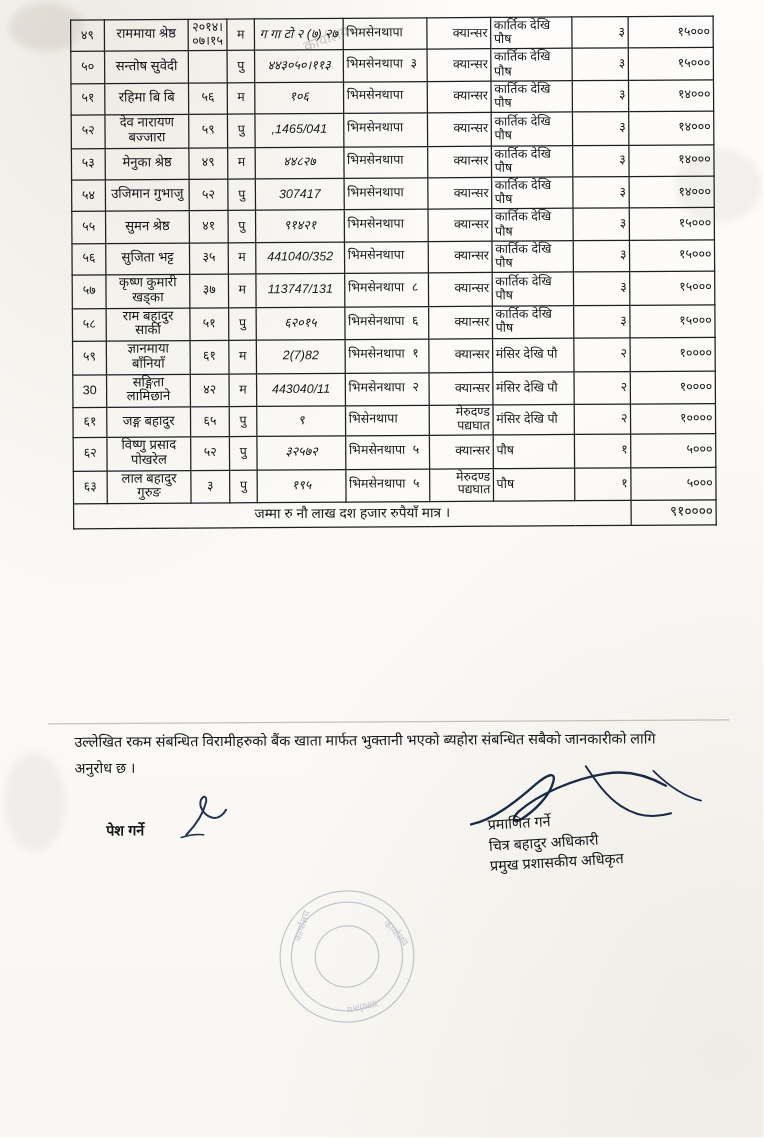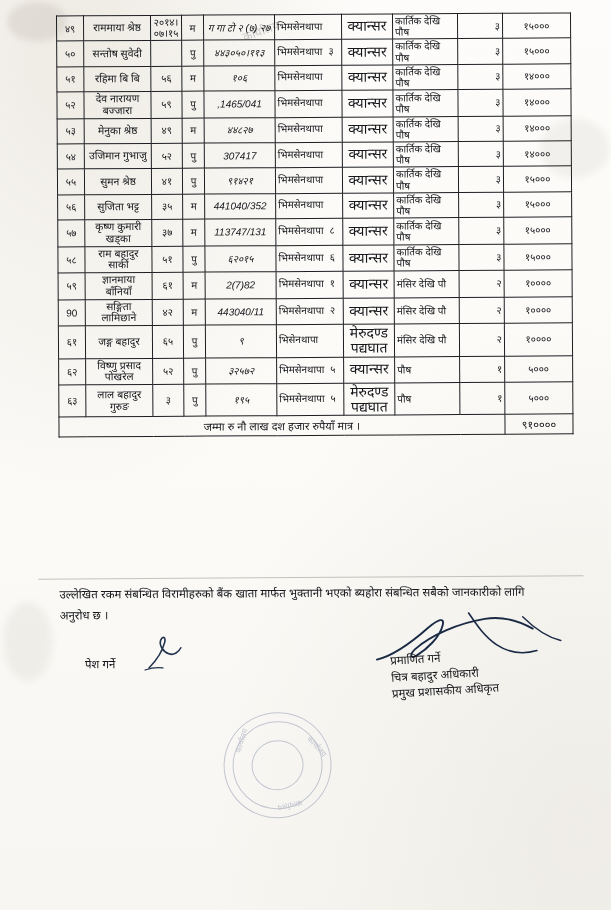--- a/index.html
+++ b/index.html
@@ -55,24 +55,24 @@
     vertical-align: middle;
     height: 17px;
     color: #14161a;
   }
   .c-sn       { width: 22px;  text-align: center; font-size: 10px; }
   .c-name     { width: 62px;  text-align: center; padding-left: 3px; }
   .c-age      { width: 26px;  text-align: center; font-size: 10px; }
   .c-sex      { width: 17px;  text-align: center; font-size: 10px; }
   .c-addr     { width: 66px;  text-align: center; font-size: 10px; font-style: italic; }
   .c-hosp     { width: 62px;  text-align: left; padding-left: 3px; font-size: 10px; font-family: Liberation Mono, monospace; }
-  .c-disease  { width: 46px;  text-align: center; padding-left: 3px; font-size: 14px; }
+  .c-disease  { width: 46px;  text-align: right; padding-left: 3px; font-size: 10px; }
   .c-period   { width: 60px;  text-align: left; padding-left: 3px; font-size: 10px; }
   .c-months   { width: 40px;  text-align: right; padding-right: 6px; font-size: 10px; }
-  .c-amount   { width: 63px;  text-align: center; padding-right: 5px; font-size: 10px; }
+  .c-amount   { width: 63px;  text-align: right; padding-right: 5px; font-size: 10px; }
 
   .twoline { line-height: 1.05; }
   .rowtall td { height: 30px; }
   .rowmid td { height: 26px; }
 
   .total-row td {
     height: 20px;
     font-size: 11px;
   }
   .total-label {
@@ -101,20 +101,21 @@
     background: #9a968e;
     opacity: .55;
   }
 
   
   .sig-left {
     position: absolute;
     left: 82px;
     top: 655px;
     font-size: 11.5px;
+    font-weight: bold;
   }
   .sig-left .scribble {
     position: absolute;
     left: 58px;
     top: -22px;
     width: 46px;
     height: 40px;
   }
   .sig-right {
     position: absolute;
@@ -336,21 +337,21 @@
             <td class="c-sex">म</td>
             <td class="c-addr">2(7)82</td>
             <td class="c-hosp">भिमसेनथापा १</td>
             <td class="c-disease">क्यान्सर</td>
             <td class="c-period">मंसिर देखि पौ</td>
             <td class="c-months">२</td>
             <td class="c-amount">१००००</td>
           </tr>
 
           <tr class="rowmid">
-            <td class="c-sn">90</td>
+            <td class="c-sn">30</td>
             <td class="c-name">सङ्गिता लामिछाने</td>
             <td class="c-age">४२</td>
             <td class="c-sex">म</td>
             <td class="c-addr">443040/11</td>
             <td class="c-hosp">भिमसेनथापा २</td>
             <td class="c-disease">क्यान्सर</td>
             <td class="c-period">मंसिर देखि पौ</td>
             <td class="c-months">२</td>
             <td class="c-amount">१००००</td>
           </tr>

